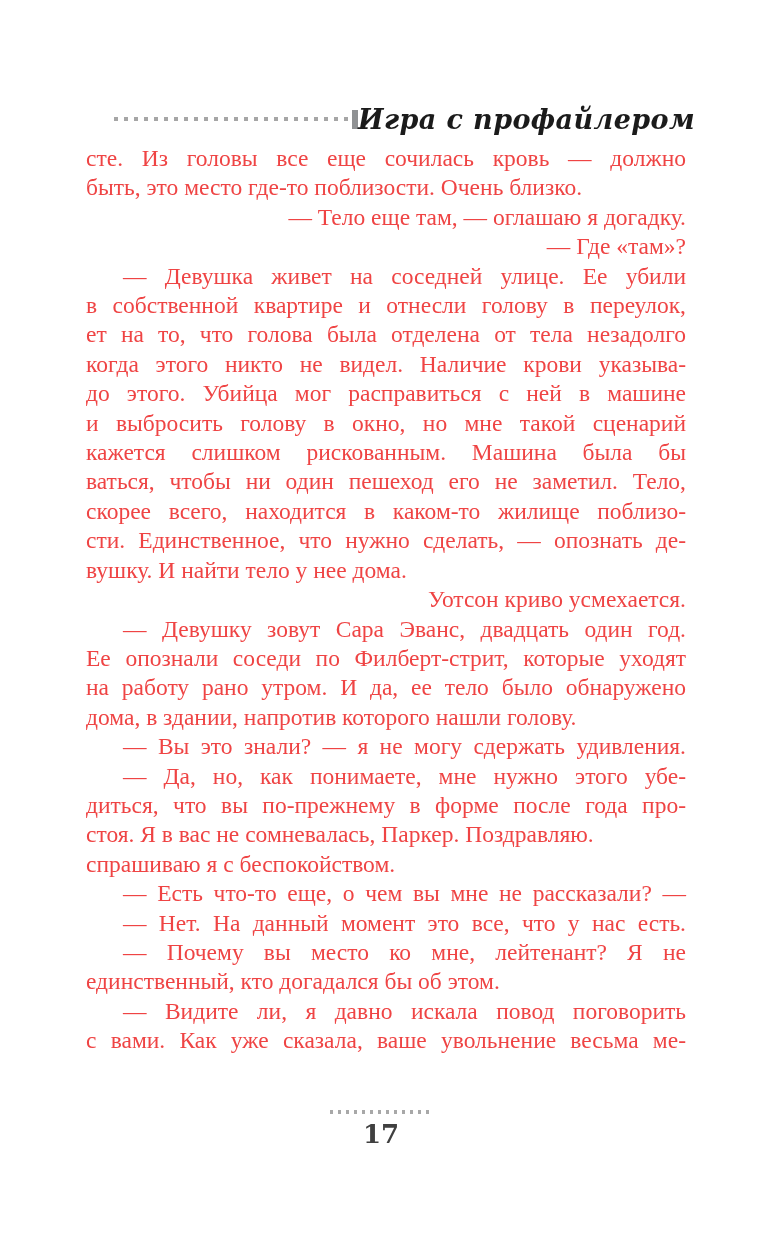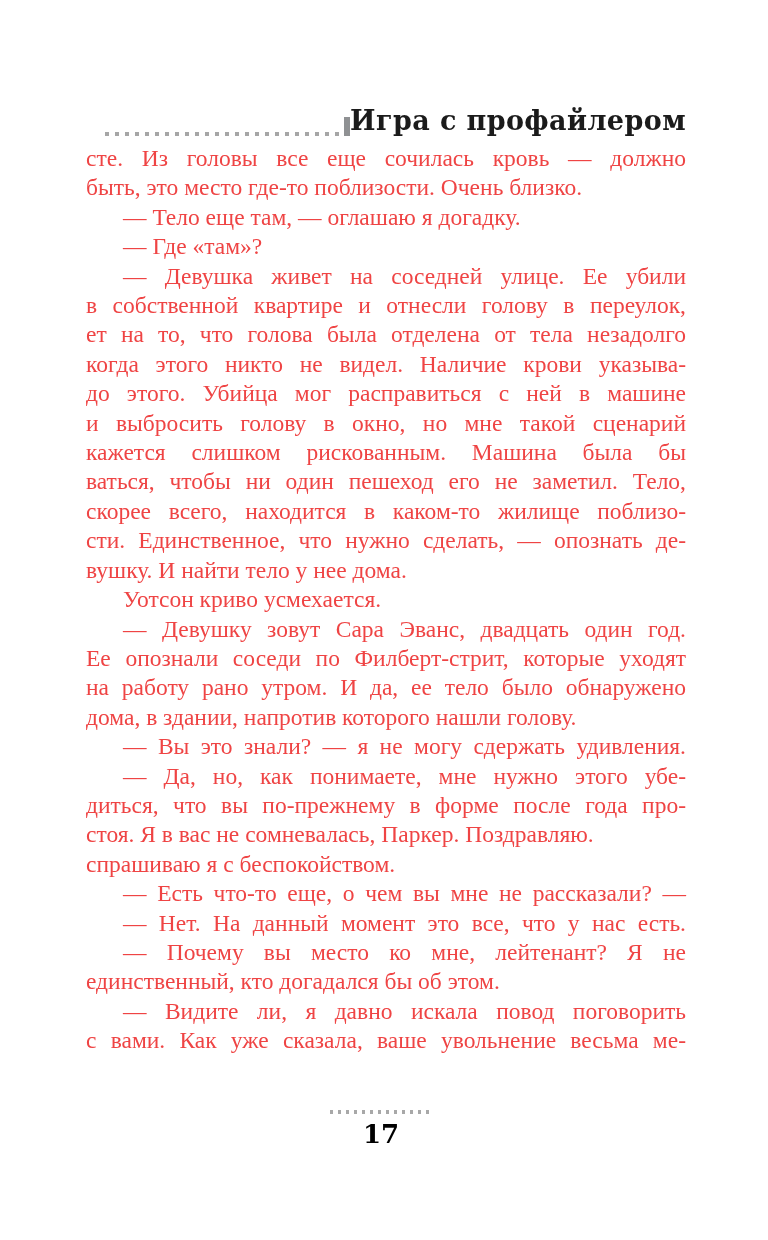--- a/index.html
+++ b/index.html
@@ -8,26 +8,27 @@
     position: relative;
     width: 768px;
     height: 1240px;
     background: #ffffff;
     overflow: hidden;
     font-family: "Liberation Serif", "DejaVu Serif", serif;
   }
   
   .running-header {
     position: absolute;
-    left: 105px;
+    left: 114px;
     top: 102px;
     width: 581px;
     height: 34px;
     display: flex;
-    align-items: flex-end;
+    align-items: center;
+    font-style: italic;
   }
   .header-dots {
     width: 279px;
     height: 4px;
     background: repeating-linear-gradient(to right, #a6a6a6 0px, #a6a6a6 4px, transparent 4px, transparent 10px);
   }
   .header-tick {
     width: 7px;
     height: 19px;
     margin-left: 3px;
@@ -48,42 +49,42 @@
     position: absolute;
     left: 86px;
     top: 144px;
     width: 600px;
     font-size: 23.5px;
     line-height: 29.4px;
     color: #ef4444;
     hyphens: none;
   }
   .line { text-align: left; }
-  .line.indent { text-indent: 37px; }
+  .line.indent { text-indent: 37px; text-align: right; }
   .line.justify { text-align: justify; text-align-last: justify; }
   
   .footer-ornament {
     position: absolute;
     left: 330px;
     top: 1110px;
     width: 102px;
     height: 3.5px;
     background: repeating-linear-gradient(to right, #a8a8a8 0px, #a8a8a8 3.5px, transparent 3.5px, transparent 8px);
   }
   .page-number {
     position: absolute;
     left: 330px;
     top: 1119px;
     width: 102px;
     text-align: center;
     font-family: "DejaVu Serif", serif;
     font-weight: bold;
     font-size: 26px;
     line-height: 30px;
-    color: #000000;
+    color: #404040;
   }
 </style>
 </head>
 <body>
 
 <div class="page">
 
   <div class="running-header">
     <div class="header-dots"></div>
     <div class="header-tick"></div>

